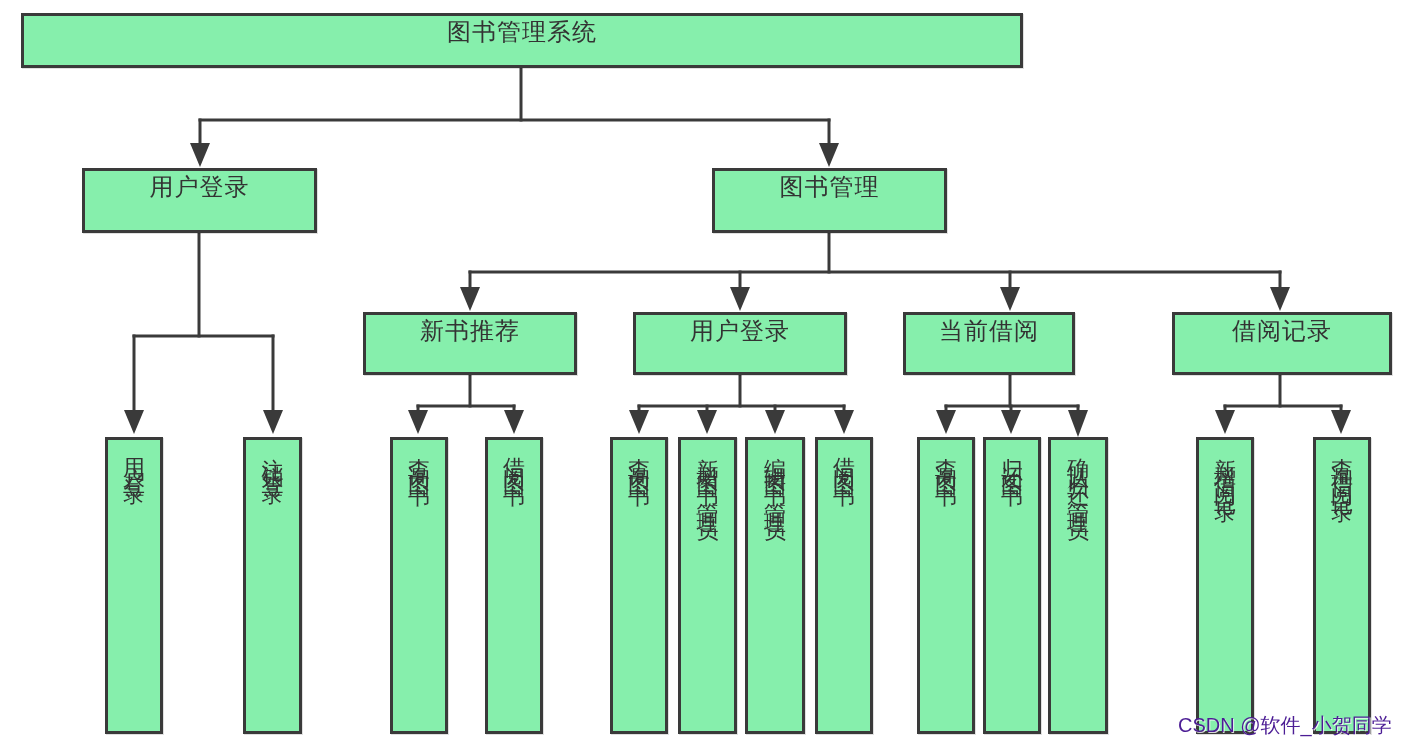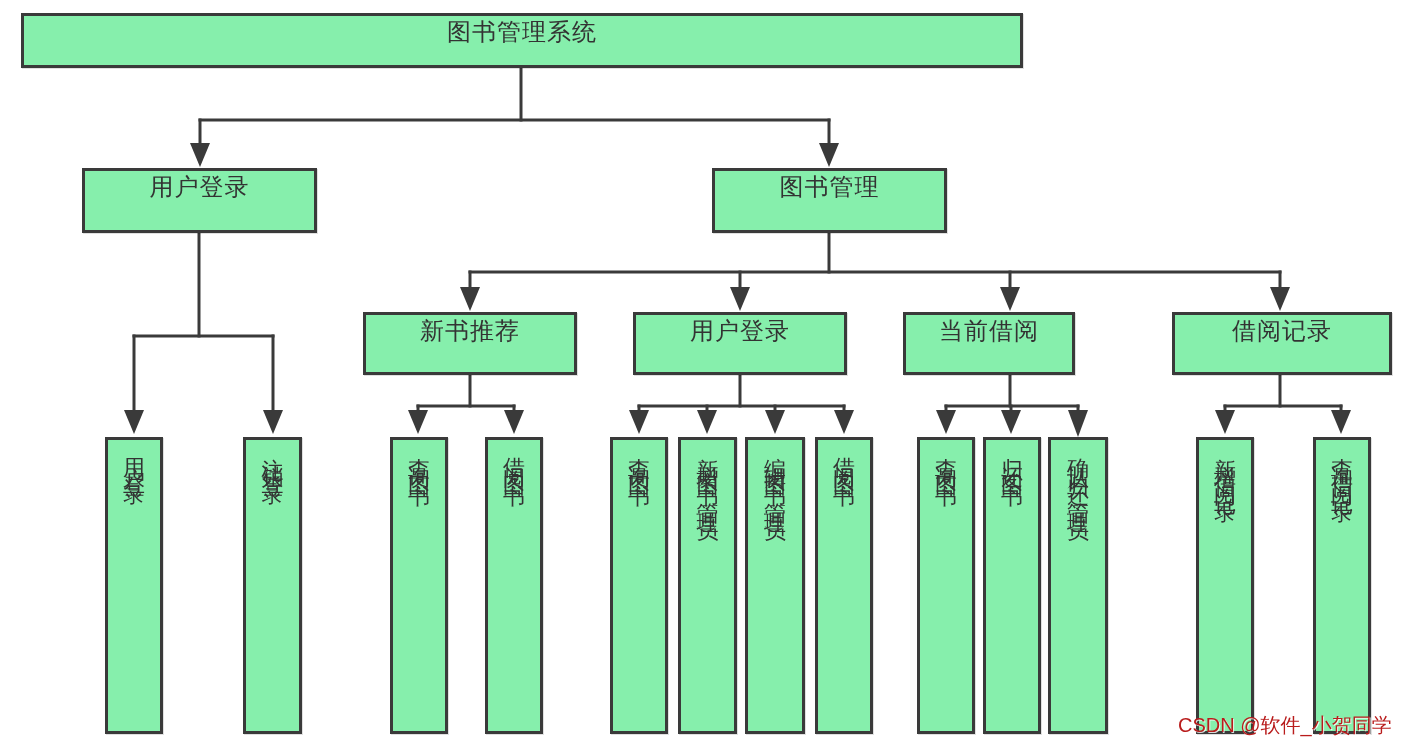--- a/index.html
+++ b/index.html
@@ -65,21 +65,21 @@
   .d1 { left: 917px;  width: 58px; }
   .d2 { left: 983px;  width: 58px; }
   .d3 { left: 1048px; width: 60px; }
   .e1 { left: 1196px; width: 58px; }
   .e2 { left: 1313px; width: 58px; }
   .watermark {
     position: absolute;
     left: 1178px;
     top: 712px;
     font-size: 20px;
-    color: #b91c1c;
+    color: #4c1d95;
     white-space: nowrap;
     z-index: 5;
     text-shadow: 1px 1px 0 rgba(255,255,255,0.8);
   }
   .edgeline {
     stroke: #3a3a3a;
     stroke-width: 3;
     fill: none;
   }
   .arrowhead {

